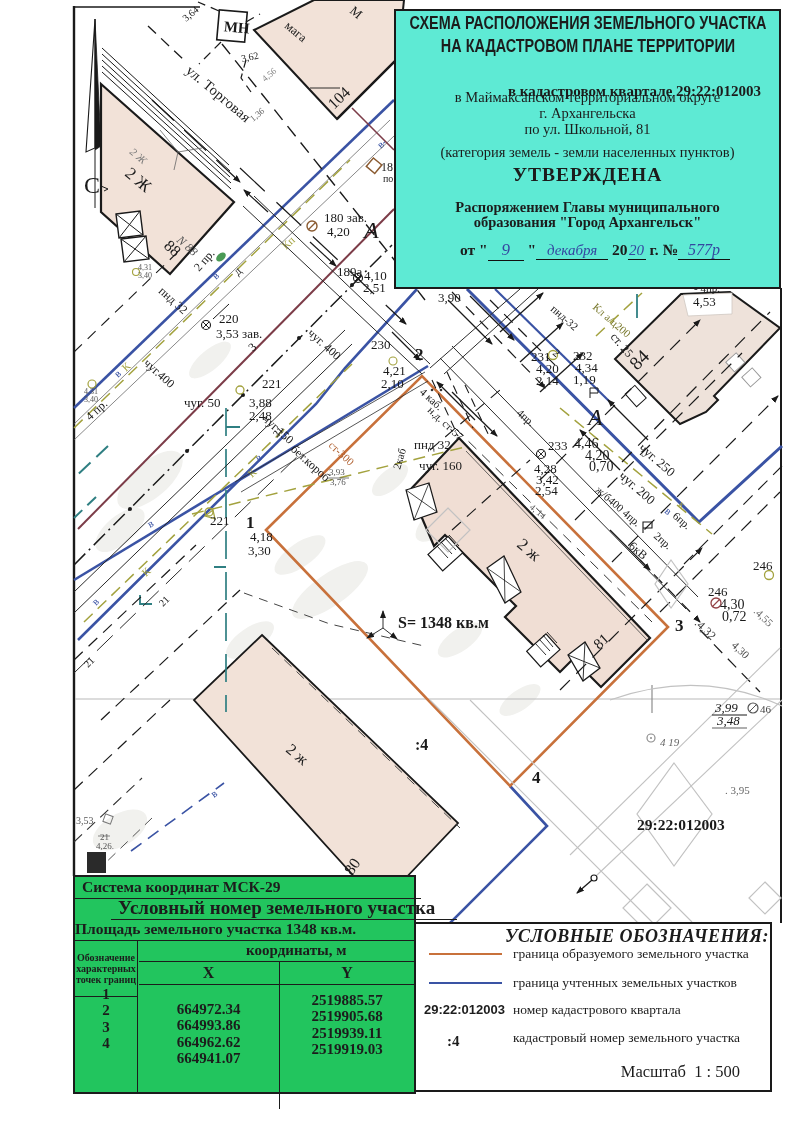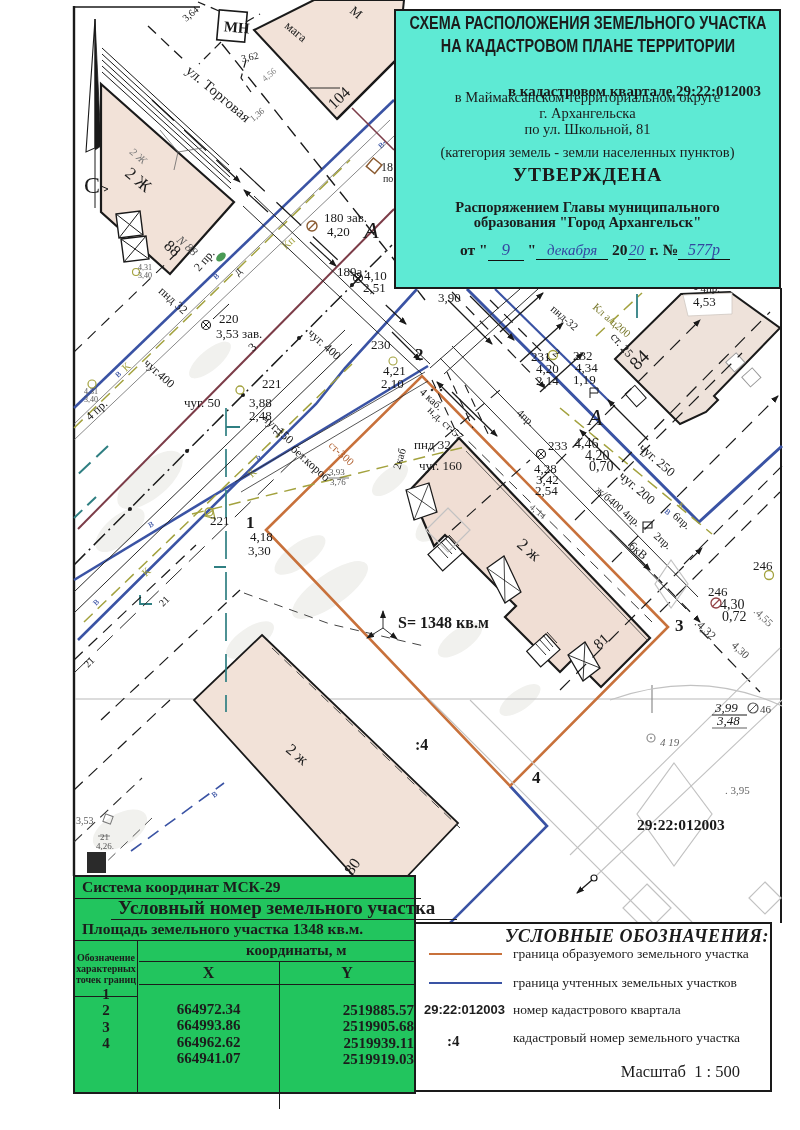--- a/index.html
+++ b/index.html
@@ -519,35 +519,35 @@
 
 <div style="position:absolute;left:64px;top:229px;width:320px;font-weight:bold;font-size:15.5px;color:#1c1c1c;">от "<span style="display:inline-block;width:36px;border-bottom:1.2px solid #111;text-align:center;font-weight:normal;color:#3547a0;font-style:italic;font-size:17px;">9</span> "<span style="display:inline-block;width:72px;border-bottom:1.2px solid #111;text-align:center;font-weight:normal;color:#3547a0;font-style:italic;font-size:15px;">декабря</span> 20<span style="display:inline-block;width:18px;border-bottom:1.2px solid #111;text-align:center;font-weight:normal;color:#3547a0;font-style:italic;font-size:15px;">20</span> г. №<span style="display:inline-block;width:52px;border-bottom:1.2px solid #111;text-align:center;font-weight:normal;color:#3547a0;font-style:italic;font-size:16px;">577р</span></div>
 </div>
 
 <div class="abs" id="coordtable" style="left:73px;top:875px;width:343px;height:219px;background:#22c55e;border:2px solid #1c1c1c;font-weight:bold;color:#1c1c1c;">
 
 <div style="position:absolute;left:0;top:0;width:339px;height:21px;border-bottom:1.6px solid #1c1c1c;font-size:15.5px;padding-left:7px;line-height:20px;">Система координат МСК-29</div>
 
 <div style="position:absolute;left:0;top:21px;width:339px;height:21px;border-bottom:1.6px solid #1c1c1c;font-size:19px;padding-left:7px;line-height:20px;margin-left:36px;">Условный номер земельного участка</div>
 
-<div style="position:absolute;left:0;top:42px;width:339px;height:21px;border-bottom:1.6px solid #1c1c1c;font-size:15.5px;padding-left:7px;line-height:20px;">Площадь земельного участка 1348 кв.м.</div>
+<div style="position:absolute;left:0;top:42px;width:339px;height:21px;border-bottom:1.6px solid #1c1c1c;font-size:15.5px;line-height:20px;">Площадь земельного участка 1348 кв.м.</div>
 
 <div style="position:absolute;left:0;top:63px;width:62px;height:44px;border-right:1.6px solid #1c1c1c;border-bottom:1.6px solid #1c1c1c;font-size:10px;line-height:11px;text-align:center;padding-top:12px;">Обозначение<br>характерных<br>точек границ</div>
 
 <div style="position:absolute;left:63.6px;top:63px;width:275.4px;height:21px;border-bottom:1.6px solid #1c1c1c;font-size:15px;text-align:center;line-height:20px;padding-left:20px;">координаты, м</div>
 
 <div style="position:absolute;left:63.6px;top:84.6px;width:140px;height:22.4px;border-right:1.6px solid #1c1c1c;border-bottom:1.6px solid #1c1c1c;font-size:16px;text-align:center;line-height:21px;">X</div>
 
 <div style="position:absolute;left:205.2px;top:84.6px;width:133.8px;height:22.4px;border-bottom:1.6px solid #1c1c1c;font-size:16px;text-align:center;line-height:21px;">Y</div>
 
 <div style="position:absolute;left:0;top:107px;width:62px;height:108px;border-right:1.6px solid #1c1c1c;font-size:15px;line-height:16.4px;text-align:center;padding-top:2px;">1<br>2<br>3<br>4</div>
 
 <div style="position:absolute;left:63.6px;top:108px;width:140px;height:108px;border-right:1.6px solid #1c1c1c;font-size:15px;line-height:16.4px;text-align:center;padding-top:16px;">664972.34<br>664993.86<br>664962.62<br>664941.07</div>
 
-<div style="position:absolute;left:205.2px;top:107px;width:133.8px;height:108px;font-size:15px;line-height:16.4px;text-align:right;padding-top:18px;">2519885.57<br>2519905.68<br>2519939.11<br>2519919.03</div>
+<div style="position:absolute;left:205.2px;top:107px;width:133.8px;height:108px;font-size:15px;line-height:16.4px;text-align:center;padding-top:8px;">2519885.57<br>2519905.68<br>2519939.11<br>2519919.03</div>
 </div>
 
 <div class="abs" id="legend" style="left:414px;top:922px;width:358px;height:170px;background:#fff;border:2px solid #1a1a1a;color:#1c1c1c;">
 
 <div style="position:absolute;left:0;top:2px;width:100%;text-align:center;font-weight:bold;font-style:italic;font-size:18px;letter-spacing:0.5px;margin-left:44px;">УСЛОВНЫЕ ОБОЗНАЧЕНИЯ:</div>
 
 <div style="position:absolute;left:13px;top:29px;width:73px;height:0;border-top:2.4px solid #c8713b;"></div>
 <div style="position:absolute;left:97px;top:22px;font-size:13.5px;">граница образуемого земельного участка</div>
 
 <div style="position:absolute;left:13px;top:58px;width:73px;height:0;border-top:2.6px solid #3a53a4;"></div>

